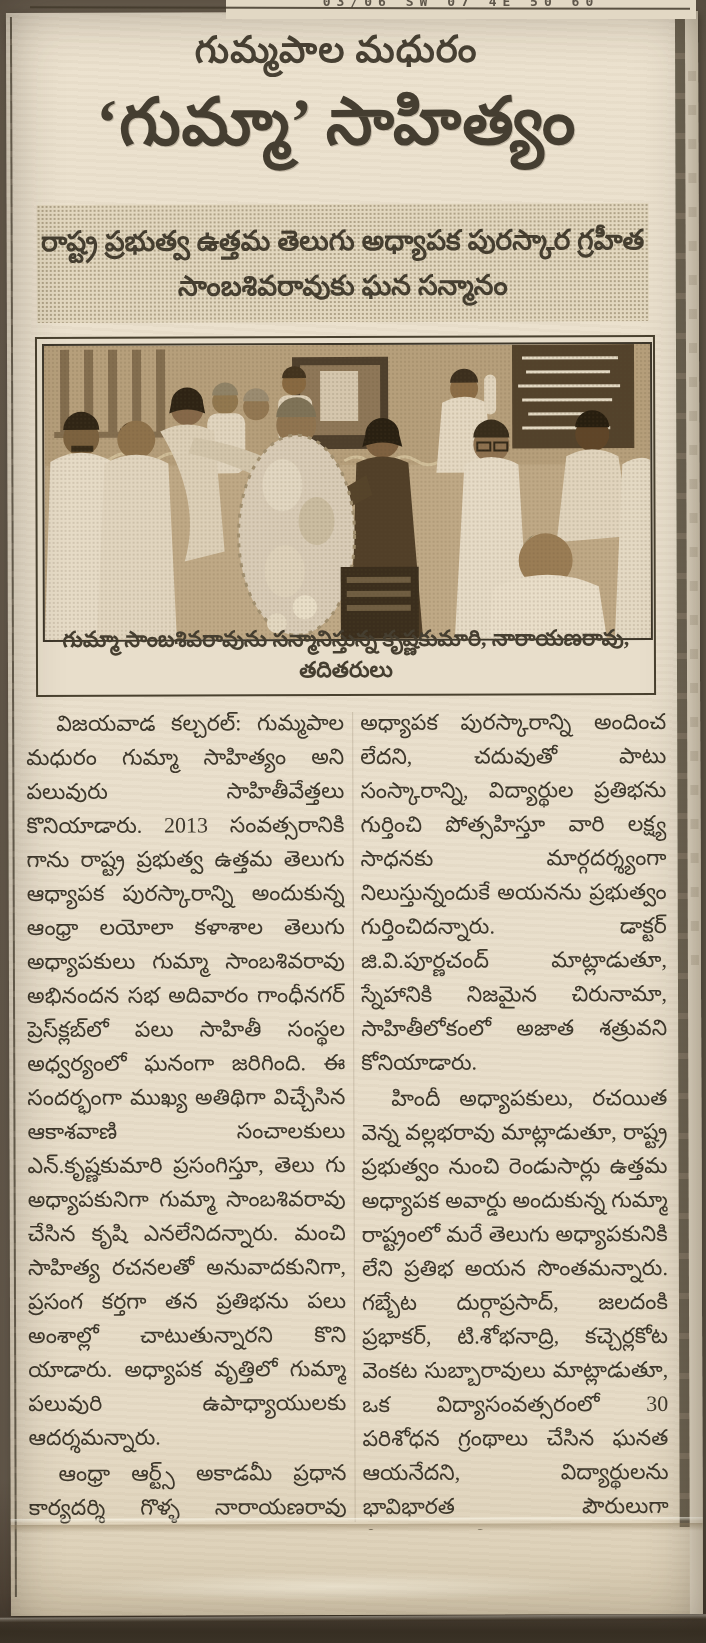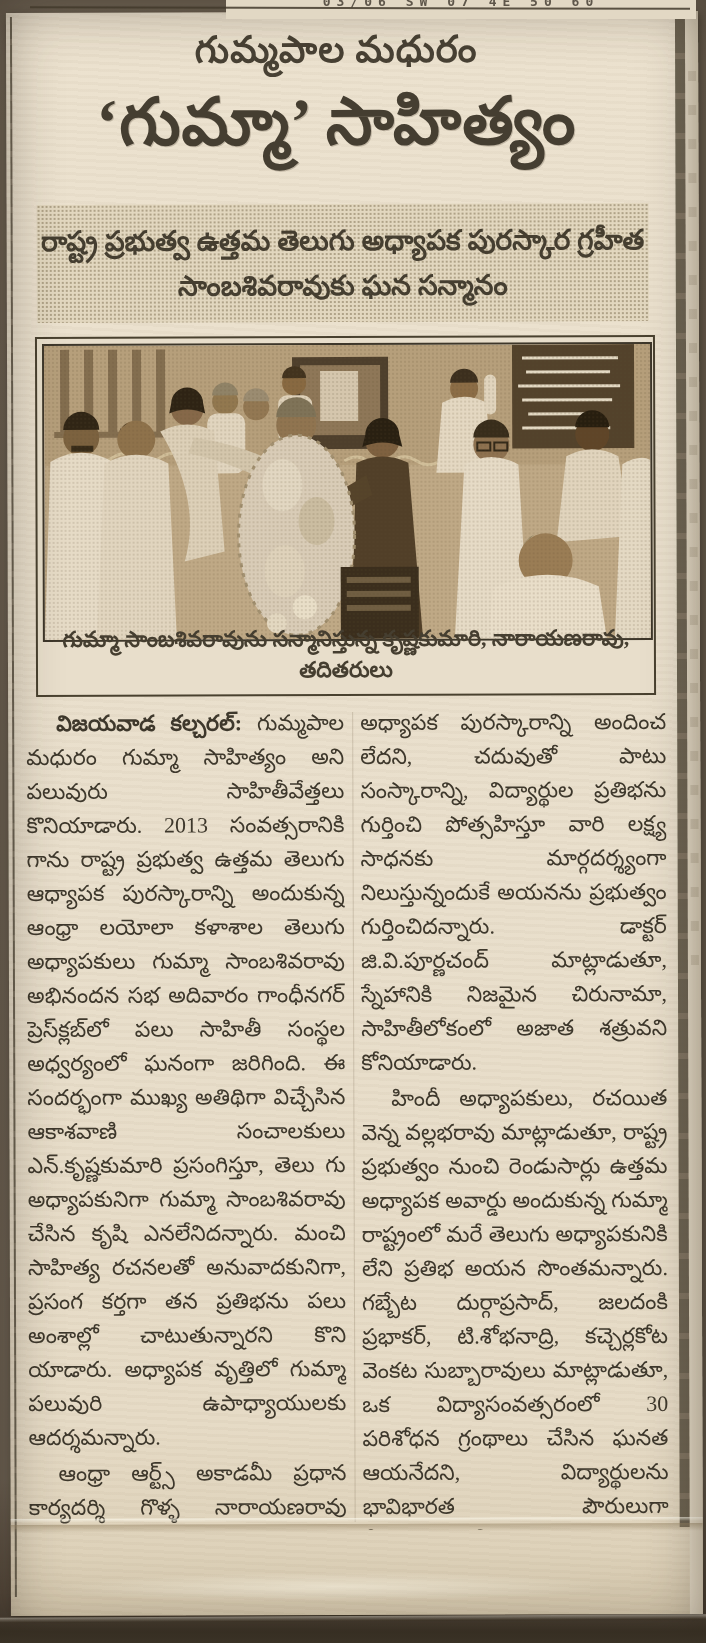--- a/index.html
+++ b/index.html
@@ -53,21 +53,21 @@
         border:2px solid #3e372a;box-sizing:content-box;overflow:hidden;}
   .caption{position:absolute;left:0;bottom:6px;width:100%;text-align:center;
         font-size:22px;color:#453e30;font-weight:bold;}
   
   .body-wrap{position:absolute;left:18px;top:694px;width:640px;height:824px;display:flex;gap:16px;}
   .col{width:318px;height:824px;overflow:hidden;text-align:justify;
         font-size:22px;line-height:34px;color:#3e382c;}
   .col.right{width:306px;}
   .col p{margin:0;text-indent:30px;}
   .col p + p{margin-top:2px;}
-  .dateline{font-weight:bold;}
+  .dateline{font-weight:normal;}
   .gutter-line{position:absolute;left:344px;top:700px;width:1px;height:810px;
         background:rgba(120,105,80,.25);}
   
   .fold{position:absolute;left:0;top:1512px;width:100%;height:8px;
         background:linear-gradient(180deg, rgba(150,132,100,.55), rgba(255,255,255,0));}
   .fold-high{position:absolute;left:0;top:1506px;width:100%;height:4px;
         background:linear-gradient(180deg, rgba(255,252,240,.7), rgba(0,0,0,0));}
   .crease{position:absolute;left:40px;top:1560px;width:560px;height:30px;border-radius:50%;
         background:radial-gradient(ellipse at center, rgba(255,250,235,.5), rgba(0,0,0,0) 70%);}
   .bottom-dark{position:absolute;left:0;bottom:0;width:100%;height:26px;

